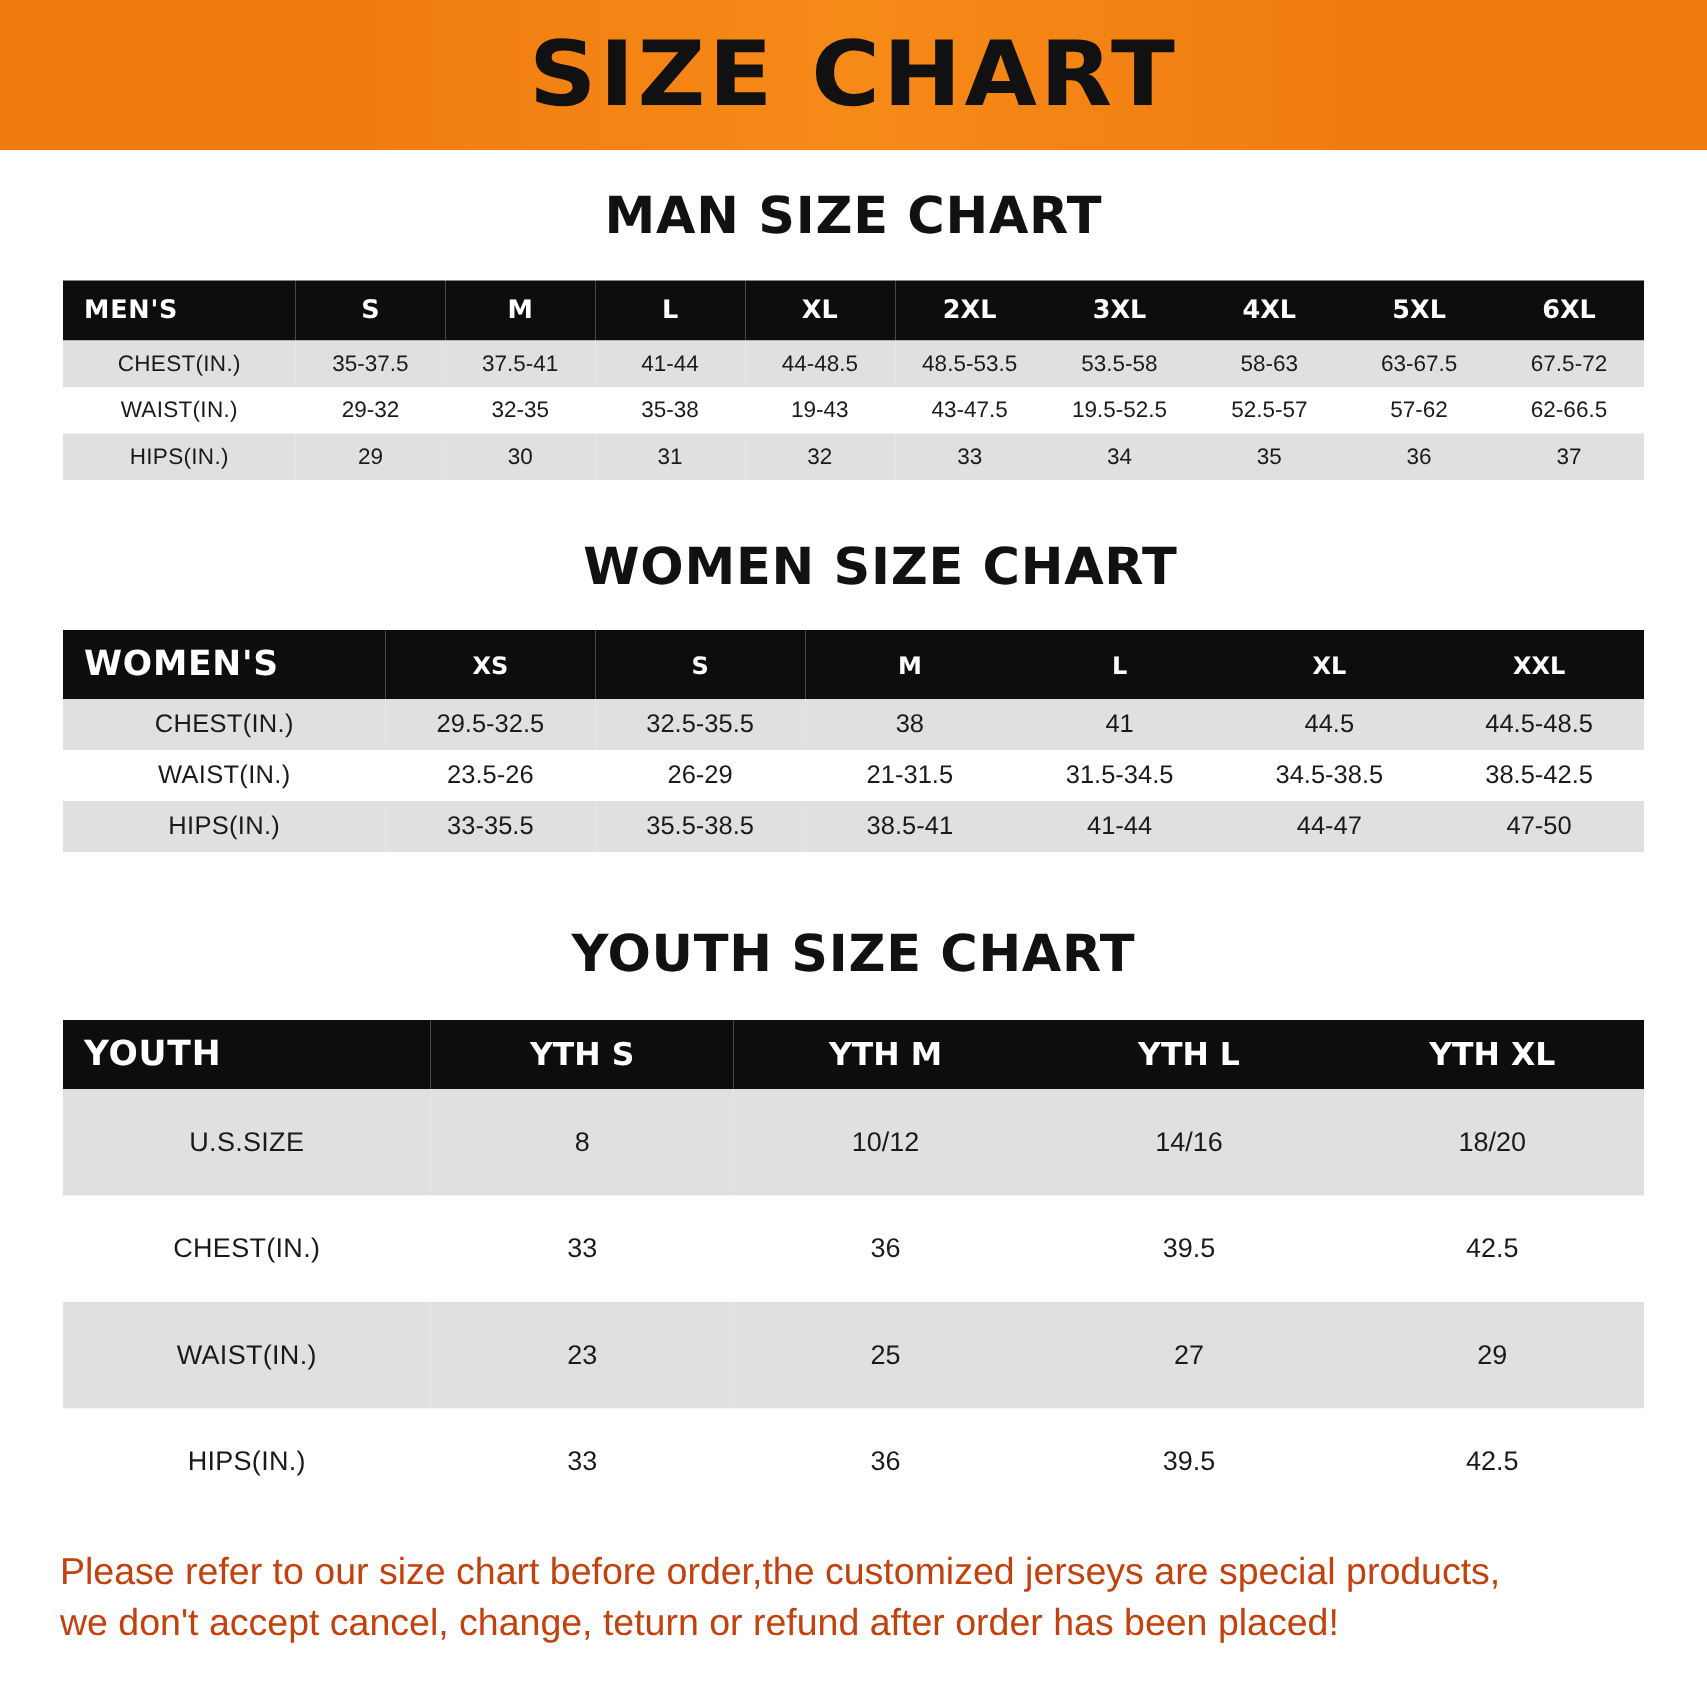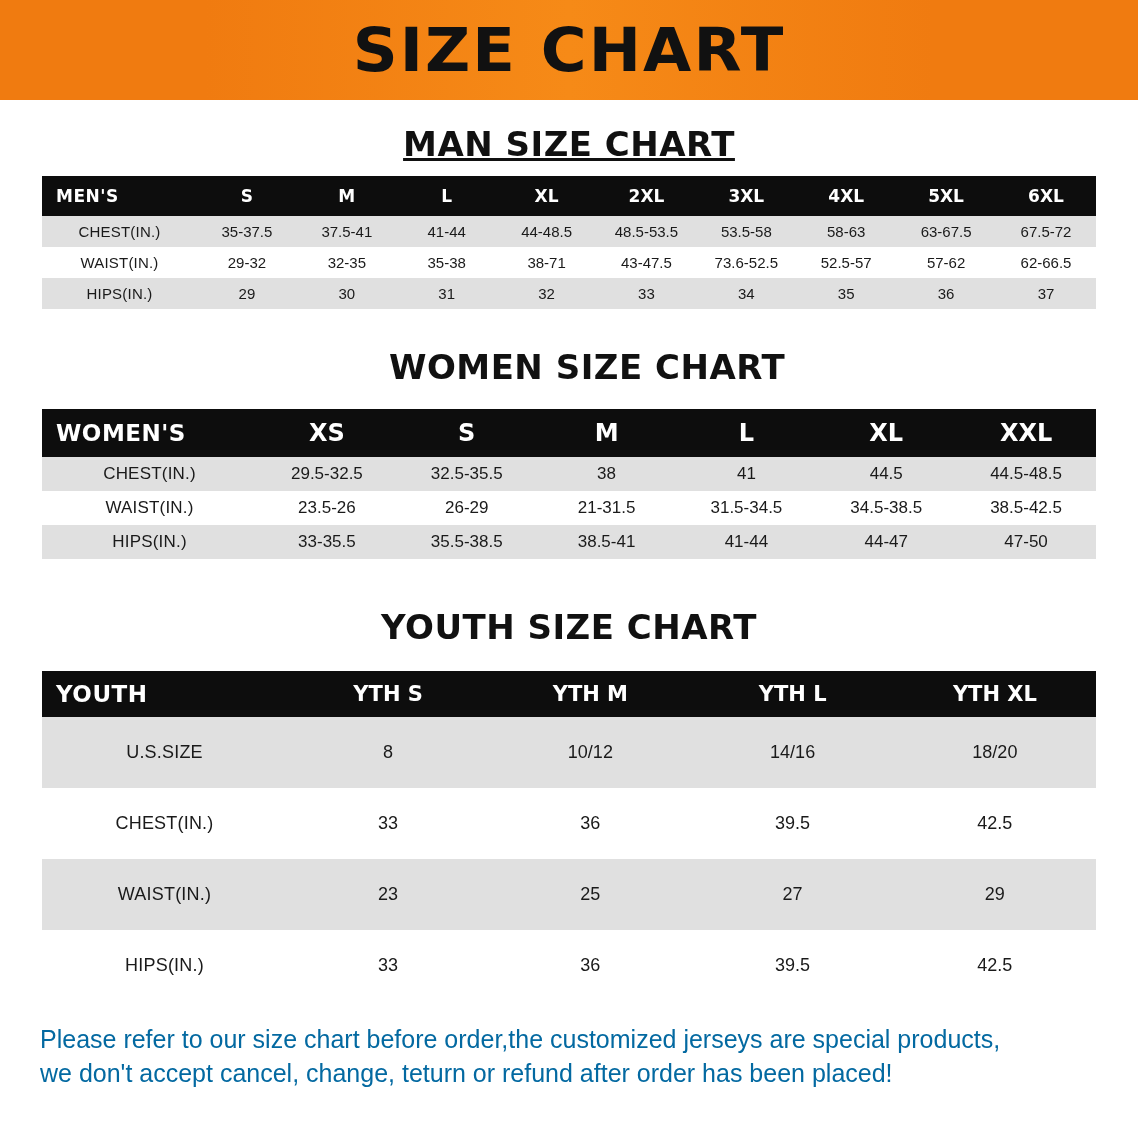--- a/index.html
+++ b/index.html
@@ -41,21 +41,21 @@
 
   
   .section-title {
     text-align: center;
     font-family: "DejaVu Sans", sans-serif;
     font-weight: bold;
     font-size: 34px;
     color: #111111;
     letter-spacing: 0.5px;
   }
-  .t-man   { margin-top: 24px; margin-bottom: 12px; text-decoration: underline; }
+  .t-man   { margin-top: 24px; margin-bottom: 23px; }
   .t-women { margin-top: 38px; margin-bottom: 22px; margin-left: 36px; }
   .t-youth { margin-top: 48px; margin-bottom: 24px; }
 
   
   .table-wrap {
     margin: 0 42px;
   }
   table {
     width: 100%;
     border-collapse: collapse;
@@ -93,36 +93,36 @@
   tbody tr.shade td { background: #e0e0e0; }
   tbody tr.plain td { background: #ffffff; }
 
   
   .men col.c0 { width: 155px; }
   .men thead th { font-size: 17px; }
   .men tbody td { font-size: 15px; }
 
   
   .women col.c0 { width: 215px; }
-  .women thead th { font-size: 24px; }
+  .women thead th { font-size: 16px; }
   .women thead th.corner { font-size: 23px; }
   .women tbody td { font-size: 17px; }
   .women tbody td.rowlabel { font-size: 17px; }
 
   
   .youth col.c0 { width: 245px; }
   .youth thead th { font-size: 21px; }
   .youth thead th.corner { font-size: 23px; }
   .youth tbody td { font-size: 18px; padding: 25px 2px; }
   .youth tbody td.rowlabel { font-size: 18px; }
 
   
   .notice {
     margin: 22px 40px 0 40px;
-    color: #0369a1;
+    color: #c2410c;
     font-family: "Liberation Sans", sans-serif;
     font-size: 25px;
     line-height: 1.35;
     text-align: left;
   }
   .notice .line2 { display: block; }
 </style>
 </head>
 <body>
 
@@ -172,23 +172,23 @@
             <td>53.5-58</td>
             <td>58-63</td>
             <td>63-67.5</td>
             <td>67.5-72</td>
           </tr>
           <tr class="plain">
             <td class="rowlabel">WAIST(IN.)</td>
             <td>29-32</td>
             <td>32-35</td>
             <td>35-38</td>
-            <td>38-71</td>
+            <td>19-43</td>
             <td>43-47.5</td>
-            <td>73.6-52.5</td>
+            <td>19.5-52.5</td>
             <td>52.5-57</td>
             <td>57-62</td>
             <td>62-66.5</td>
           </tr>
           <tr class="shade">
             <td class="rowlabel">HIPS(IN.)</td>
             <td>29</td>
             <td>30</td>
             <td>31</td>
             <td>32</td>

